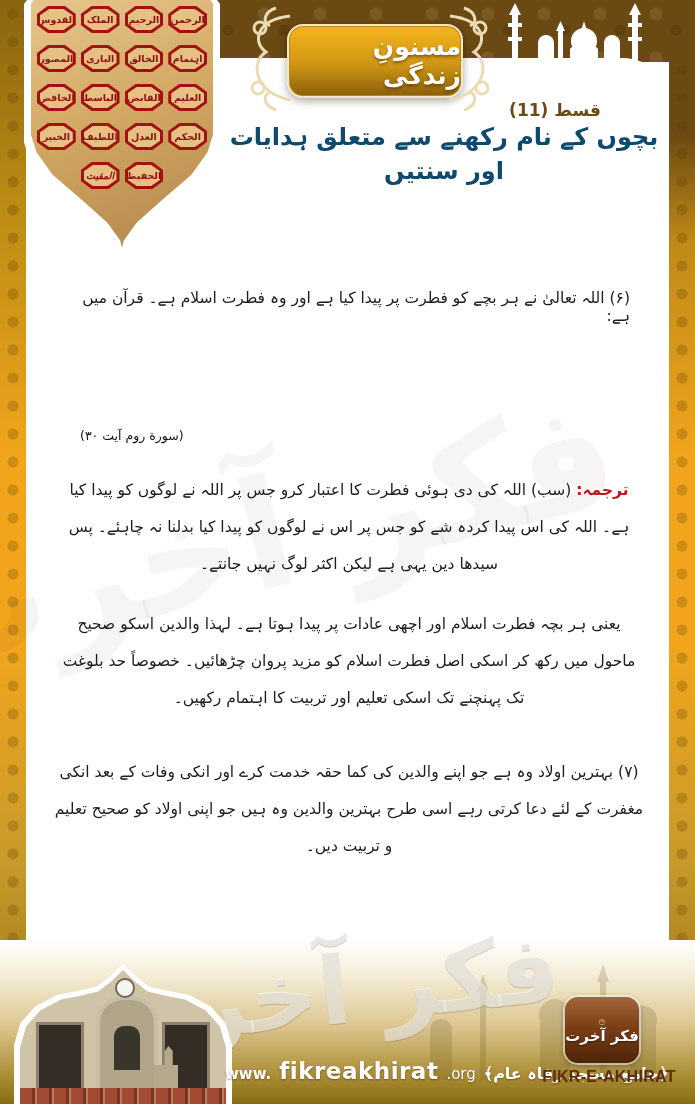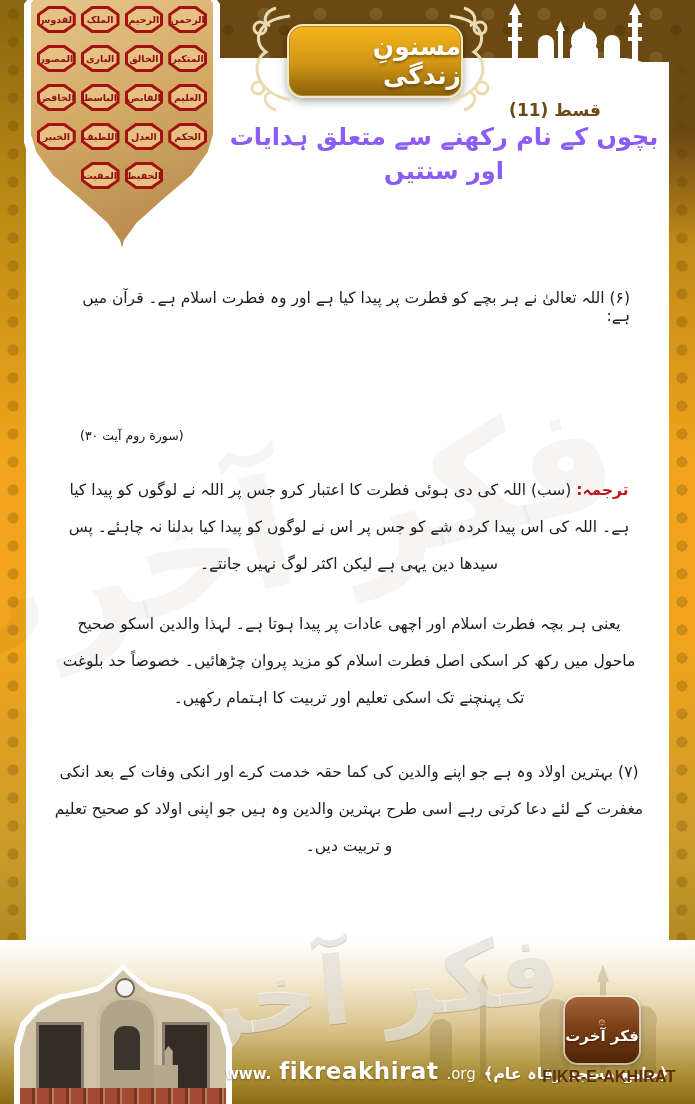--- a/index.html
+++ b/index.html
@@ -36,39 +36,39 @@
           display:flex;align-items:center;justify-content:center;}
   .banner-text{color:#fff;font-size:25px;font-weight:bold;direction:rtl;
                text-shadow:0 2px 3px rgba(80,50,0,.6);}
   .flourish{position:absolute;top:6px;z-index:7;}
   .flourish.fl-left{left:246px;}
   .flourish.fl-right{left:448px;transform:scaleX(-1);}
   
   .episode{position:absolute;left:480px;top:100px;width:150px;z-index:6;text-align:center;
            color:#6b4a16;font-size:17px;font-weight:bold;direction:rtl;}
   .page-title{position:absolute;left:228px;top:120px;width:432px;z-index:6;text-align:center;
-           color:#8b5cf6;font-size:24px;font-weight:bold;direction:rtl;line-height:34px;}
+           color:#0c4a6e;font-size:24px;font-weight:bold;direction:rtl;line-height:34px;}
   
   .shield-outer{position:absolute;left:24px;top:-4px;width:196px;height:266px;z-index:8;
      background:#fff;filter:drop-shadow(2px 4px 4px rgba(0,0,0,.35));
      clip-path:polygon(3% 0,97% 0,100% 3%,100% 55%,97% 62%,88% 71%,72% 81%,58% 90%,51% 97%,50% 100%,49% 97%,42% 90%,28% 81%,12% 71%,3% 62%,0 55%,0 3%);}
   .shield-inner{position:absolute;left:7px;top:0px;width:182px;height:252px;
      background:linear-gradient(160deg,#e6c78e 0%,#d3a964 45%,#b3854a 100%);
      clip-path:polygon(3% 0,97% 0,100% 3%,100% 55%,97% 62%,88% 71%,72% 81%,58% 90%,51% 97%,50% 100%,49% 97%,42% 90%,28% 81%,12% 71%,3% 62%,0 55%,0 3%);}
   .badges{position:absolute;left:6px;top:10px;width:170px;display:grid;
           grid-template-columns:repeat(4,1fr);grid-auto-rows:27px;gap:12px 5px;direction:rtl;}
   .badge{position:relative;background:#a31212;
          clip-path:polygon(28% 0,72% 0,100% 30%,100% 70%,72% 100%,28% 100%,0 70%,0 30%);
          display:flex;align-items:center;justify-content:center;}
   .badge>span{position:absolute;inset:3px;background:#e7c083;
          clip-path:polygon(28% 0,72% 0,100% 30%,100% 70%,72% 100%,28% 100%,0 70%,0 30%);
          color:#8c1212;font-size:9.5px;font-weight:bold;display:flex;align-items:center;
          justify-content:center;direction:rtl;}
   .badge.b17{grid-column:2;}
-  .badge.b18{grid-column:3;}
+  .badge.b18{grid-column:3;font-style:italic;}
   
   .body-watermark{position:absolute;left:60px;top:430px;width:560px;z-index:4;
         font-size:150px;font-weight:bold;color:rgba(70,60,30,.05);direction:rtl;
         transform:rotate(-14deg);white-space:nowrap;pointer-events:none;}
   .txt{position:absolute;z-index:5;direction:rtl;color:#1d1d1d;}
   .intro{left:70px;top:281px;width:560px;text-align:right;font-size:15.5px;margin-top:8px;}
   .verse{left:40px;top:312px;width:615px;text-align:center;color:#8d5b1f;font-weight:bold;
          font-size:25px;line-height:52px;}
   .verse-ref{left:80px;top:428px;font-size:12.5px;color:#111;}
   .para{width:578px;left:60px;font-size:15.5px;line-height:37px;text-align:center;}
@@ -183,21 +183,21 @@
         <div class="badge">
             <span>الرحیم</span>
           </div>
         <div class="badge">
             <span>الملک</span>
           </div>
         <div class="badge">
             <span>القدوس</span>
           </div>
         <div class="badge">
-            <span>المتکبر</span>
+            <span>اہتمام</span>
           </div>
         <div class="badge">
             <span>الخالق</span>
           </div>
         <div class="badge">
             <span>الباری</span>
           </div>
         <div class="badge">
             <span>المصور</span>
           </div>

